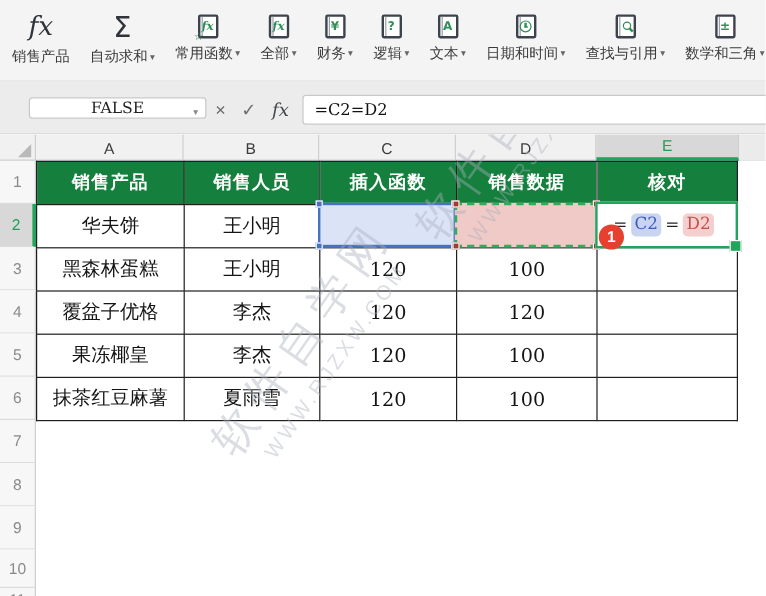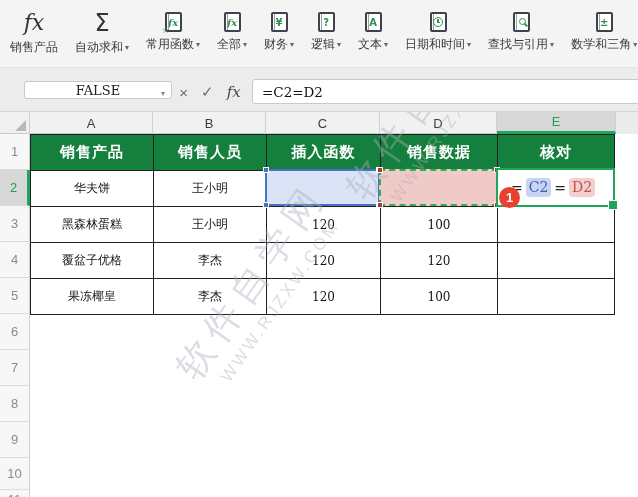--- a/index.html
+++ b/index.html
@@ -52,21 +52,21 @@
   .corner::after{content:"";position:absolute;right:3px;bottom:3px;width:0;height:0;
     border-left:11px solid transparent;border-bottom:11px solid #b9b9b9;}
   .rowstrip{position:absolute;left:0;top:22px;width:30px;}
   .rowhdr{width:30px;display:flex;align-items:center;justify-content:center;font-size:13px;color:#8a8a8a;
     border-bottom:1px solid #dcdcdc;border-right:1px solid #cfcfcf;box-sizing:border-box;background:#f7f7f7;}
   .rowhdr.sel{background:#d8d8d8;color:#1f9e54;border-right:3px solid #23a45c;}
 
   
   .tbl{position:absolute;left:30px;top:22px;border-collapse:collapse;table-layout:fixed;}
   .tbl td{border:1.5px solid #1f1f1f;text-align:center;vertical-align:middle;
-    font-family:"DejaVu Serif",serif;font-size:12px;color:#141414;padding:0;overflow:hidden;white-space:nowrap;}
+    font-family:"DejaVu Serif",serif;font-size:16px;color:#141414;padding:0;overflow:hidden;white-space:nowrap;}
   .tbl tr.hdr td{background:#15803d;color:#fff;font-weight:bold;font-size:15px;font-family:"Liberation Sans",sans-serif;letter-spacing:1px;}
 
   
   .ovl{position:absolute;box-sizing:border-box;}
   .c2sel{left:265px;top:57px;width:115px;height:37px;background:#dbe3f6;border:2px solid #4472c4;}
   .d2sel{left:379px;top:57px;width:119px;height:37px;background:#f0cac7;border:2px dashed #2fae57;}
   .hdl{position:absolute;width:6px;height:6px;background:#4472c4;border:1px solid #fff;box-sizing:border-box;}
   .hdl.red{background:#a33b33;}
   .hdl.tl{left:-4px;top:-4px;} .hdl.tr{right:-4px;top:-4px;} .hdl.bl{left:-4px;bottom:-4px;} .hdl.br{right:-4px;bottom:-4px;}
   .e2cell{left:496px;top:56px;width:119px;height:39px;background:#fff;border:2px solid #21a45c;
@@ -295,20 +295,27 @@
         <td>120</td>
         <td></td>
       </tr>
       <tr style="height:36px">
         <td>果冻椰皇</td>
         <td>李杰</td>
         <td>120</td>
         <td>100</td>
         <td></td>
       </tr>
+      <tr style="height:36px">
+        <td>抹茶红豆麻薯</td>
+        <td>夏雨雪</td>
+        <td>120</td>
+        <td>100</td>
+        <td></td>
+      </tr>
     </tbody>
       </table>
 
     <div class="ovl c2sel">
       <span class="hdl tl"></span>
         <span class="hdl tr"></span>
       <span class="hdl bl"></span>
         <span class="hdl br"></span>
     </div>
 

